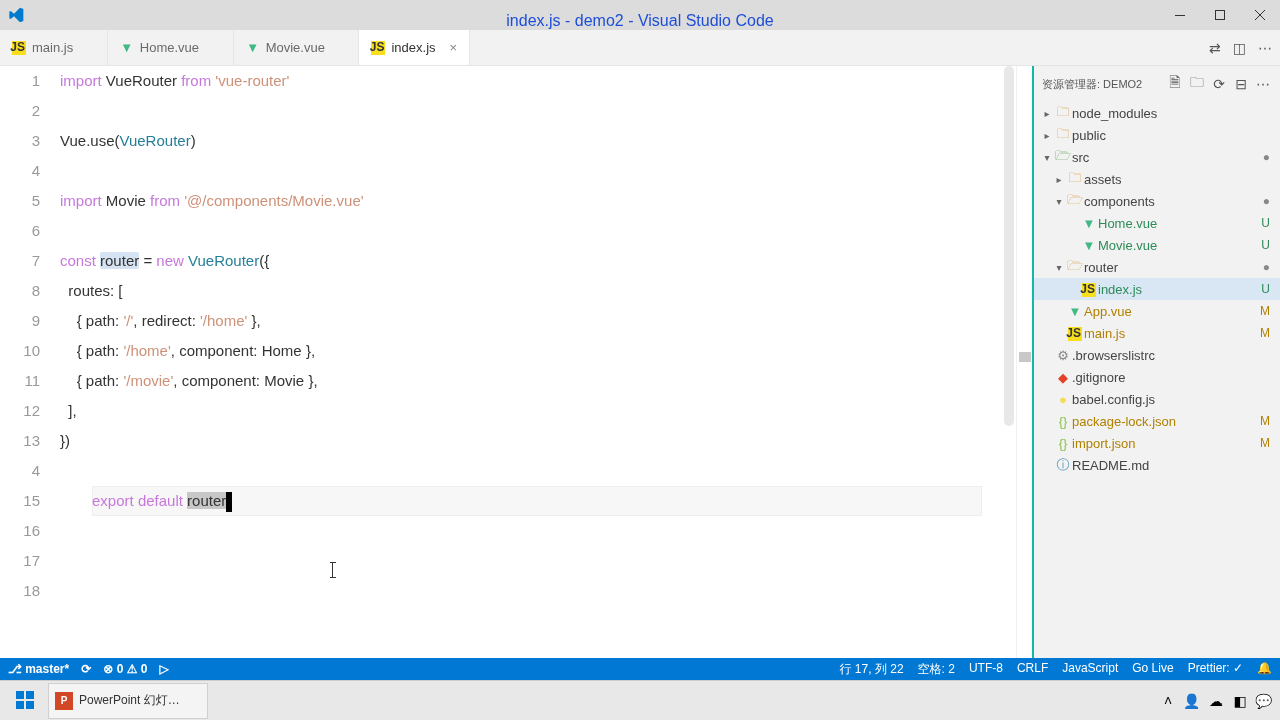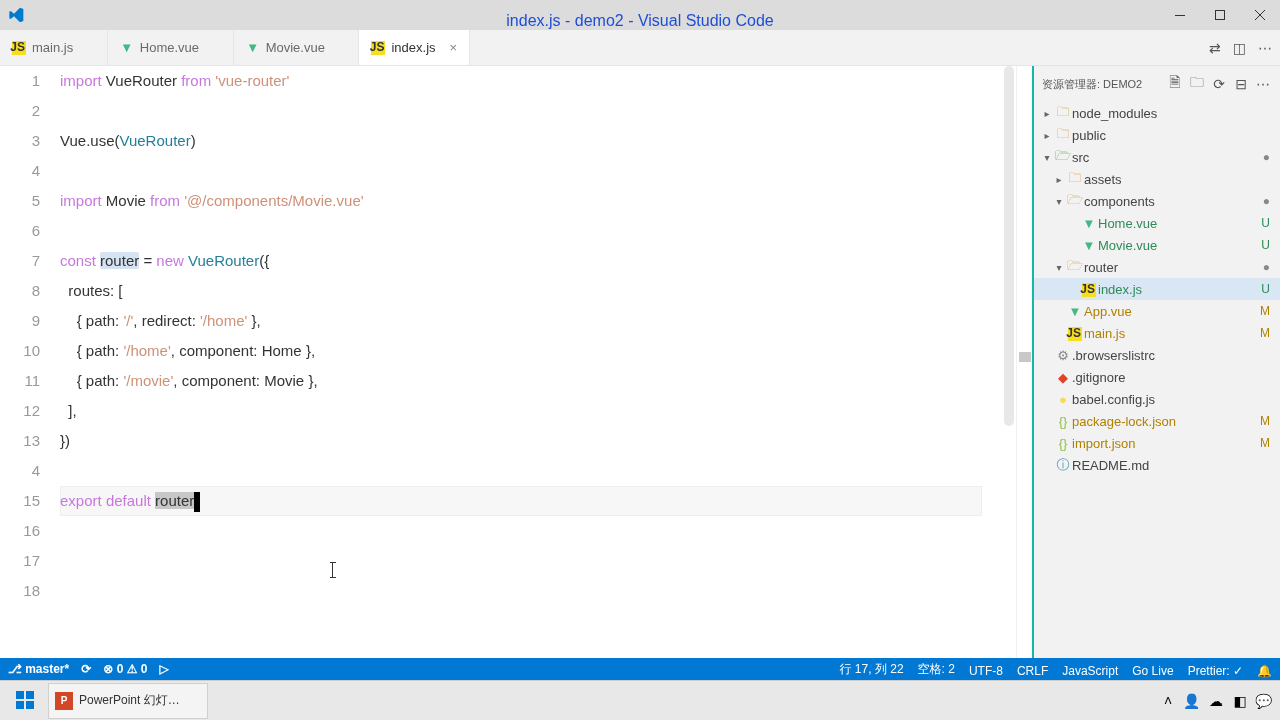--- a/index.html
+++ b/index.html
@@ -19,21 +19,21 @@
 .tab-icon { width: 14px; height: 14px; display: inline-flex; align-items: center; justify-content: center; }
 .tabrow-right { position: absolute; right: 8px; top: 0; height: 36px; display: flex; align-items: center; gap: 12px; color: #555; }
 .tabrow-right span { font-size: 14px; }
 
 .main { display: flex; height: calc(100% - 30px - 36px - 22px - 40px); }
 .editor { flex: 1; display: flex; background: #fff; position: relative; font-family: Consolas, monospace; font-size: 15px; line-height: 30px; overflow: hidden; }
 .gutter { width: 60px; text-align: right; color: #999; padding-right: 20px; }
 .gutter .ln { height: 30px; }
 .code { flex: 1; padding-right: 20px; position: relative; }
 .code .line { height: 30px; white-space: pre; }
-.code .current-line { background: #f7f7f7; box-shadow: inset 0 0 0 1px #eee; }
+.code .current-line { background: #f7f7f7; box-shadow: inset 0 0 0 1px #eee; margin-left: 32px; }
 
 .tok-kw { color: #c678dd; }
 .tok-var { color: #267f99; }
 .tok-str { color: #ce9178; }
 .tok-plain { color: #333; }
 .tok-default { color: #c678dd; }
 .hl { background: #d6e3f2; border-radius: 2px; }
 .sel { background: #c7c7c7; }
 .cursor-blk { display: inline-block; width: 2px; height: 20px; background: #000; vertical-align: middle; border-left: 6px solid #000; }
 
@@ -60,21 +60,21 @@
 .tree-item .badge { color: #888; font-size: 12px; }
 .indent-0 { padding-left: 6px; }
 .indent-1 { padding-left: 18px; }
 .indent-2 { padding-left: 32px; }
 .tree-item.git-u .name, .tree-item.git-u .badge { color: #2e8b57; }
 .tree-item.git-m .name, .tree-item.git-m .badge { color: #b08000; }
 .dot-green { color: #2e8b57; font-size: 8px; }
 
 .statusbar { height: 22px; background: #0078d4; color: #fff; display: flex; align-items: center; font-size: 12px; padding: 0 8px; gap: 12px; }
 .statusbar .left { display: flex; align-items: center; gap: 12px; font-weight: bold; }
-.statusbar .right { margin-left: auto; display: flex; align-items: flex-end; gap: 14px; }
+.statusbar .right { margin-left: auto; display: flex; align-items: flex-start; gap: 14px; }
 .statusbar span { white-space: nowrap; }
 
 .taskbar { height: 40px; background: #e8e8e8; border-top: 1px solid #ccc; display: flex; align-items: center; padding: 0 4px; gap: 2px; position: relative; }
 .taskbar .tbtn { height: 36px; min-width: 42px; display: flex; align-items: center; justify-content: center; padding: 0 6px; font-size: 12px; color: #333; gap: 6px; border-bottom: 2px solid transparent; }
 .taskbar .tbtn.wide { min-width: 160px; justify-content: flex-start; background: #f4f4f4; border: 1px solid #d0d0d0; }
 .taskbar .tbtn.active { border-bottom: 2px solid #0078d4; }
 .taskbar .tray { position: absolute; right: 6px; display: flex; align-items: center; gap: 4px; }
 .taskbar .tray .ti { width: 20px; height: 20px; display: flex; align-items: center; justify-content: center; font-size: 14px; }
 
 .fico-js { width:14px; height:14px; background:#f7df1e; color:#333; font-size:12px; font-weight:bold; display:inline-flex; align-items:flex-end; justify-content:flex-end; padding:1px; }

